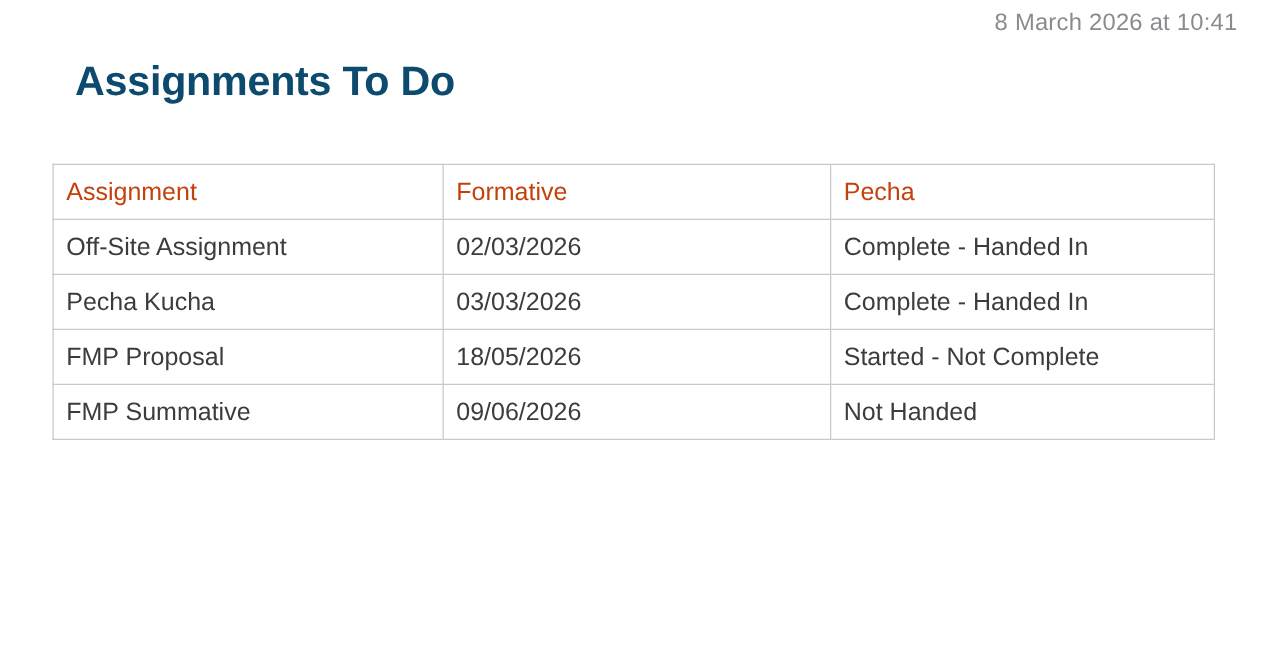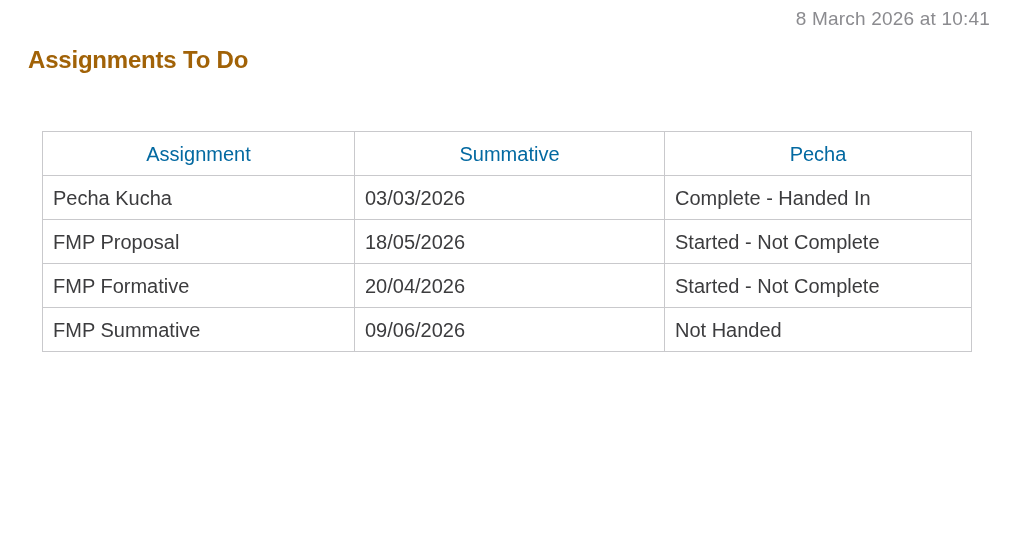--- a/index.html
+++ b/index.html
@@ -28,24 +28,24 @@
     top: 8px;
     right: 48px;
     font-size: 19px;
     color: #8b8b8f;
     letter-spacing: 0.2px;
     white-space: nowrap;
   }
   .title {
     position: absolute;
     top: 46px;
-    left: 12px;
-    font-size: 24px;
+    left: 44px;
+    font-size: 33px;
     font-weight: bold;
-    color: #a16207;
+    color: #0c4a6e;
     letter-spacing: -0.2px;
     margin: 0;
   }
   .table-wrap {
     position: absolute;
     top: 131px;
     left: 26px;
     width: 929px;
   }
   table.assignments {
@@ -59,22 +59,21 @@
     padding: 0 10px;
     font-size: 20px;
     color: #3c3c3e;
     vertical-align: middle;
     line-height: 1.2;
     background: #ffffff;
     overflow: hidden;
     white-space: nowrap;
   }
   table.assignments tr.header-row td {
-    color: #0369a1;
-    text-align: center;
+    color: #c2410c;
   }
   col.c1 { width: 312px; }
   col.c2 { width: 310px; }
   col.c3 { width: 307px; }
 </style>
 </head>
 <body>
 
 <div class="page">
 
@@ -85,36 +84,36 @@
   <div class="table-wrap">
     <table class="assignments">
       <colgroup>
         <col class="c1">
           <col class="c2">
           <col class="c3">
       </colgroup>
       <tbody>
         <tr class="header-row">
           <td>Assignment</td>
-          <td>Summative</td>
+          <td>Formative</td>
           <td>Pecha</td>
+        </tr>
+        <tr>
+          <td>Off-Site Assignment</td>
+          <td>02/03/2026</td>
+          <td>Complete - Handed In</td>
         </tr>
         <tr>
           <td>Pecha Kucha</td>
           <td>03/03/2026</td>
           <td>Complete - Handed In</td>
         </tr>
         <tr>
           <td>FMP Proposal</td>
           <td>18/05/2026</td>
-          <td>Started - Not Complete</td>
-        </tr>
-        <tr>
-          <td>FMP Formative</td>
-          <td>20/04/2026</td>
           <td>Started - Not Complete</td>
         </tr>
         <tr>
           <td>FMP Summative</td>
           <td>09/06/2026</td>
           <td>Not Handed</td>
         </tr>
       </tbody>
     </table>
   </div>

